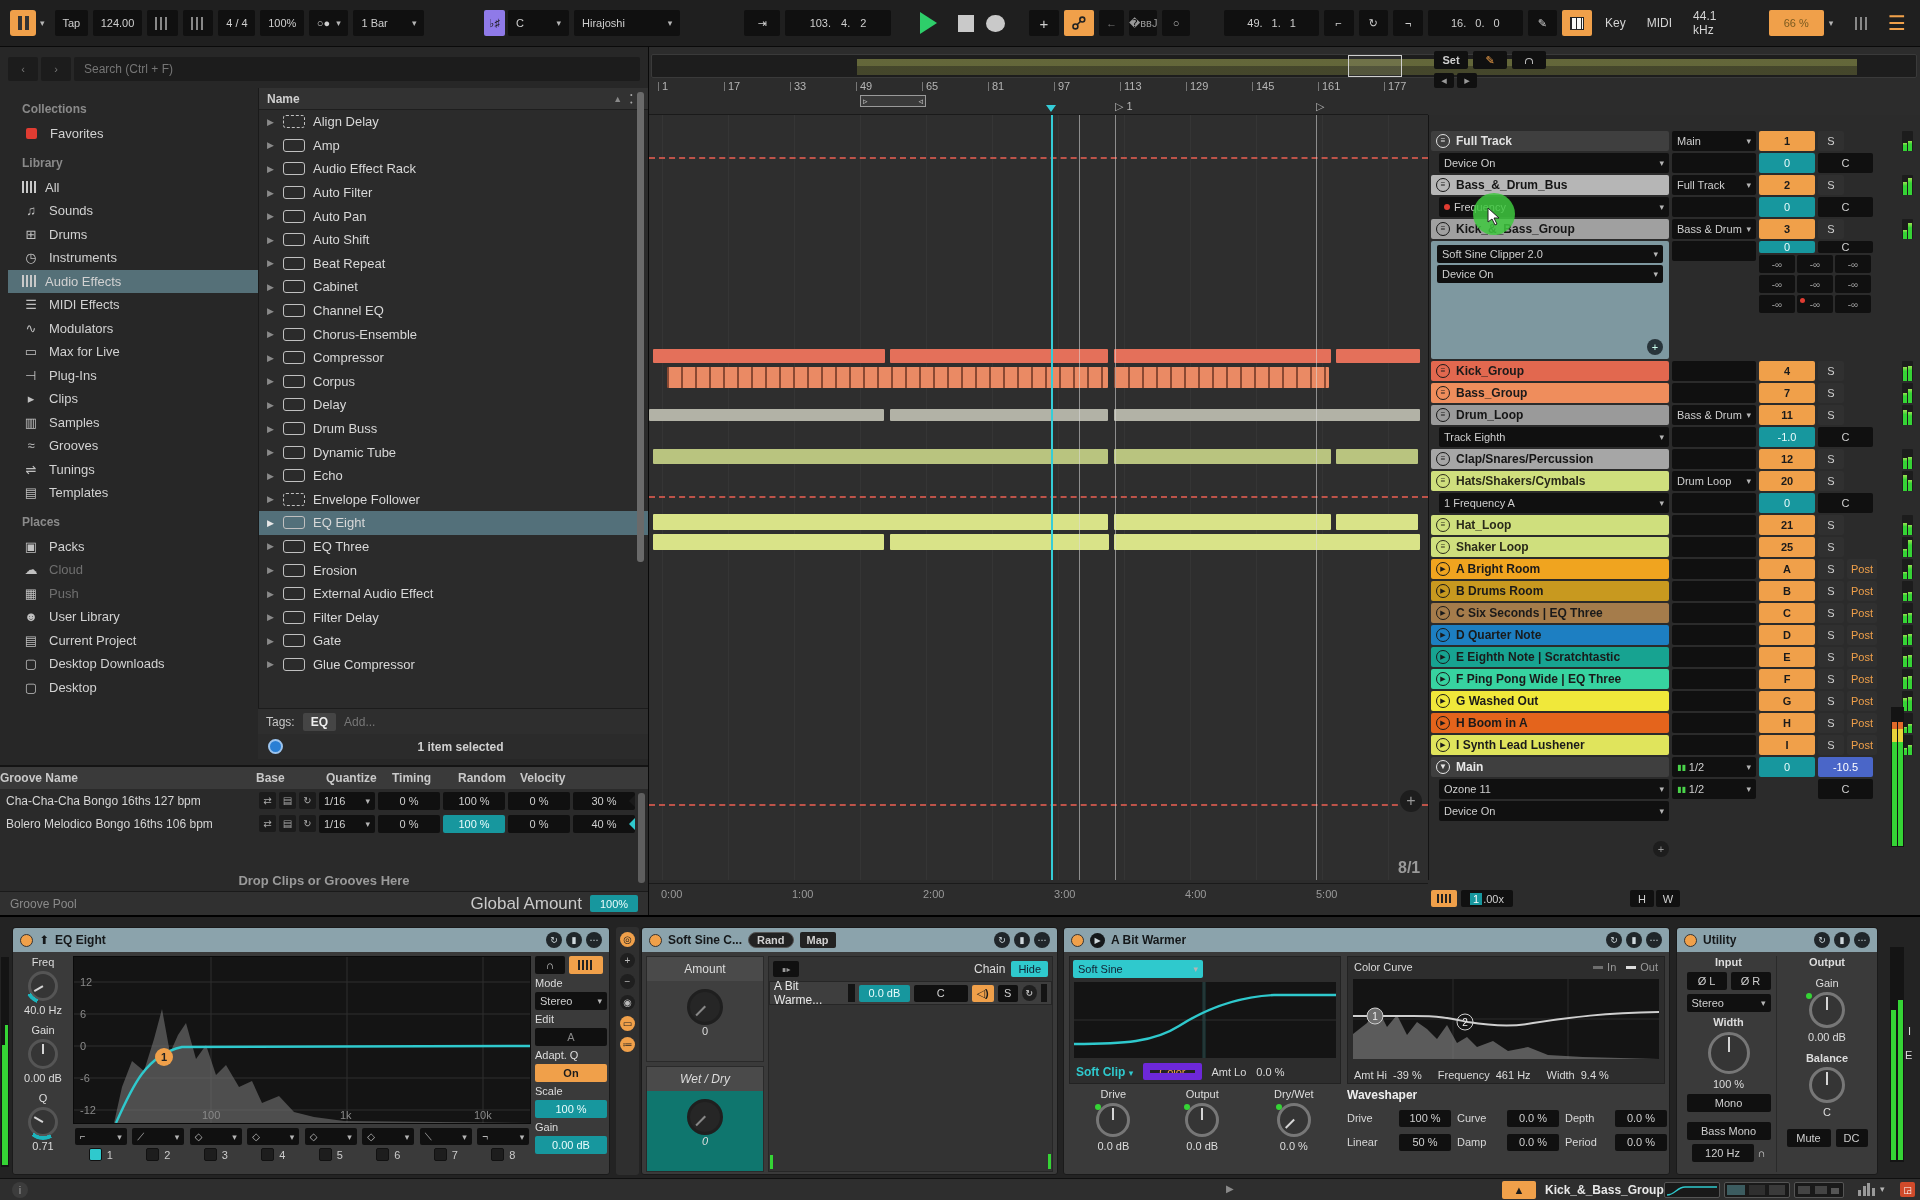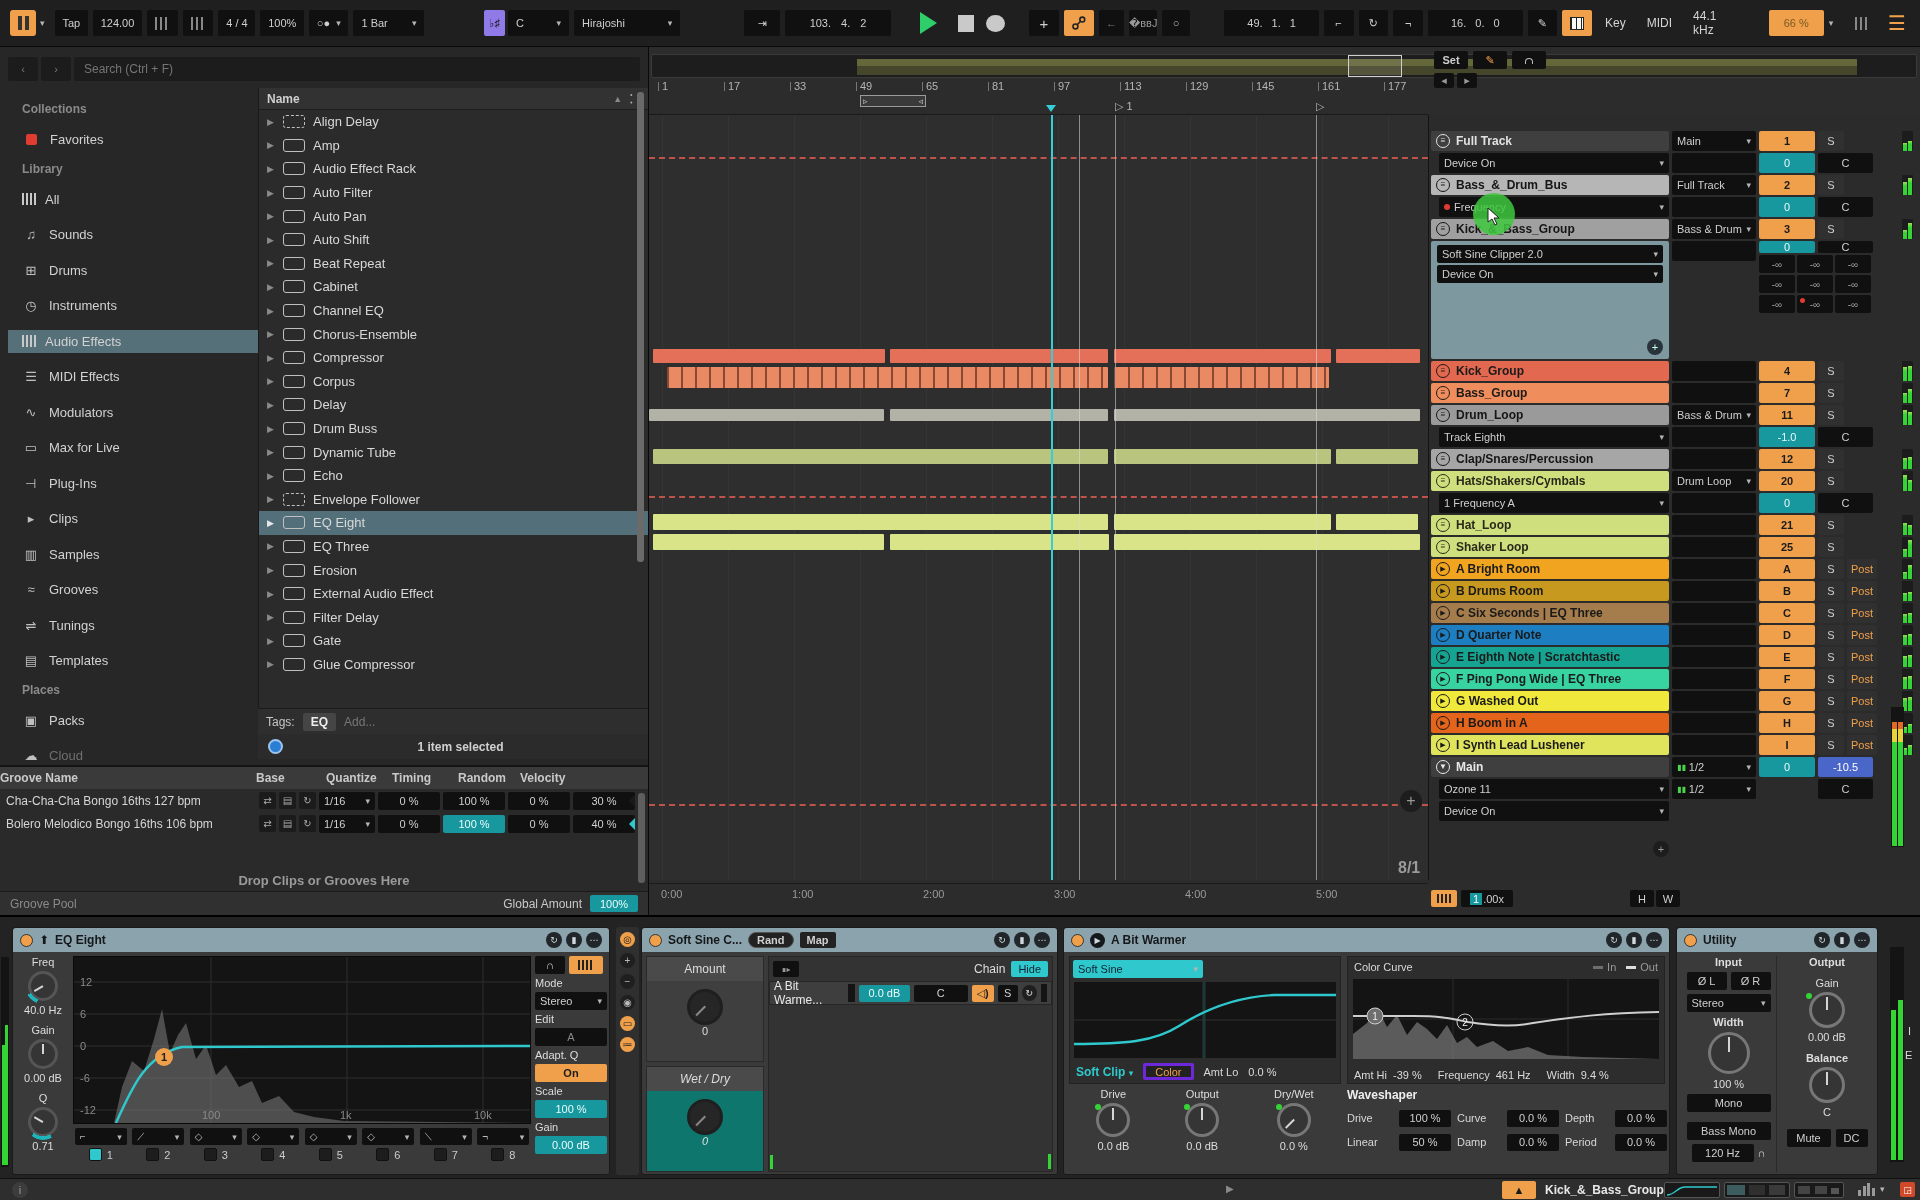--- a/index.html
+++ b/index.html
@@ -18,21 +18,21 @@
   #toolbar{left:0;top:0;width:1920px;height:47px;background:#1f1f1f;border-bottom:1px solid #0a0a0a;}
   #toolbar .seg{height:26px;margin-right:5px;padding:0 8px;}
   .tbtxt{color:#d5d5d5;font-size:12px;}
   
   #browser{left:0;top:47px;width:648px;height:868px;background:#272727;}
   #searchrow{left:8px;top:7px;width:632px;height:30px;}
   .navbtn{width:30px;height:24px;background:#1c1c1c;color:#777;margin-right:3px;}
   #searchbox{flex:1;height:24px;background:#1c1c1c;border:none;color:#9a9a9a;font-size:12px;padding:0 10px;border-radius:2px;}
   #sidebar{left:8px;top:41px;width:256px;height:672px;padding:4px 0 0 14px;overflow:hidden;}
   .sbhead{color:#8a8a8a;font-size:12px;font-weight:bold;margin:10px 0 6px 0;}
-  .sbitem{display:flex;align-items:center;height:23.5px;color:#d2d2d2;font-size:13px;gap:9px;margin-top:12px;}
+  .sbitem{display:flex;align-items:center;height:23.5px;color:#d2d2d2;font-size:13px;gap:9px;}
   .sbitem.dim{color:#6f6f6f;}
   .sbitem.sel{background:#557078;margin-left:-14px;padding-left:14px;margin-right:-2px;}
   .sbico{width:18px;text-align:center;font-size:13px;color:#c0c0c0;flex:none;}
   .swatch{width:11px;height:11px;border-radius:2px;background:#e03c32;margin:0 4px;}
   .barsico{width:14px;height:12px;background:repeating-linear-gradient(90deg,#c8c8c8 0 2px,transparent 2px 4px);}
   #devpane{left:258px;top:41px;width:390px;height:620px;background:#2b2b2b;overflow:hidden;border-left:1px solid #1a1a1a;}
   #devhead{height:22px;background:#323232;color:#cfcfcf;font-size:12px;font-weight:bold;
      display:flex;align-items:center;padding:0 8px;border-bottom:1px solid #1e1e1e;}
   .devrow{display:flex;align-items:center;height:23.6px;padding-left:8px;gap:8px;color:#d8d8d8;font-size:13px;}
   .devrow.sel{background:#53707a;}
@@ -501,21 +501,21 @@
           <span class="gval box">0 %</span>
           <span class="gval box teal">100 %</span>
           <span class="gval box">0 %</span>
           <span class="gval box" style="position: relative;">40 %<i style="position: absolute; right: 0px; top: 3px; width: 0px; height: 0px; border-top: 6px solid transparent; border-right: 6px solid rgb(47, 201, 205); border-bottom: 6px solid transparent; border-image: initial; border-left: none;"></i></span>
         </div>
       </div>
     <div class="gdrop">Drop Clips or Grooves Here</div>
     <div class="abs" style="right:3px;top:26px;width:7px;height:90px;background:#5e5e5e;border-radius:3px;"></div>
     <div id="gfoot">
       <span style="color:#8a8a8a;font-size:12px;">Groove Pool</span>
-      <span style="margin-left:auto;color:#c9c9c9;font-size:12px;margin-right:8px;">Global Amount</span>
+      <span style="margin-left:auto;color:#c9c9c9;font-size:17px;margin-right:8px;">Global Amount</span>
       <span class="box teal" style="width:48px;height:17px;">100%</span>
     </div>
   </div>
 </div>
 
 <div id="arr" class="abs">
   <div id="overview" class="abs">
     <div id="ovwave" class="abs"></div>
     <div id="ovbox" class="abs"></div>
   </div>
@@ -1226,21 +1226,21 @@
       <div style="position:absolute;left:4px;top:25px;width:262px;height:76px;background:#141414;">
         <svg width="262" height="76" viewBox="0 0 262 76">
           <line x1="0" y1="38" x2="262" y2="38" stroke="#2e2e2e"></line>
           <line x1="130" y1="0" x2="130" y2="76" stroke="#1e5e60" stroke-width="3" opacity=".6"></line>
           <line x1="130" y1="0" x2="130" y2="76" stroke="#2e2e2e"></line>
           <path d="M0,62 C50,62 80,60 105,44 C130,28 160,15 200,13 L262,13" fill="none" stroke="#2fc9cd" stroke-width="2.4"></path>
         </svg>
       </div>
       <div class="row" style="position:absolute;left:6px;bottom:3px;width:260px;gap:10px;">
         <span style="color:#2fc9cd;font-size:12px;font-weight:bold;"><span>Soft Clip</span> <span class="caret" style="color:#2fc9cd;">▾</span></span>
-        <span class="box" style="height:17px;padding:0 9px;border:3px solid #6d28d9;color:#f0a04a;background:#222;">Color</span>
+        <span class="box" style="height:17px;padding:0 9px;border:7px solid #6d28d9;color:#f0a04a;background:#222;">Color</span>
         <span class="dlabel">Amt Lo</span>
         <span class="dval">0.0 %</span>
       </div>
     </div>
     <div class="abs" style="left:5px;top:160px;width:272px;height:84px;display:flex;justify-content:space-around;">
       <div style="text-align:center;color:#ddd;font-size:11px;">
         <div>Drive</div>
         <div class="knob" style="width:34px;height:34px;margin:3px auto;border-color:#777;">
             <span class="gdot" style="left:-4px;top:-2px;"></span>
             <i></i>

